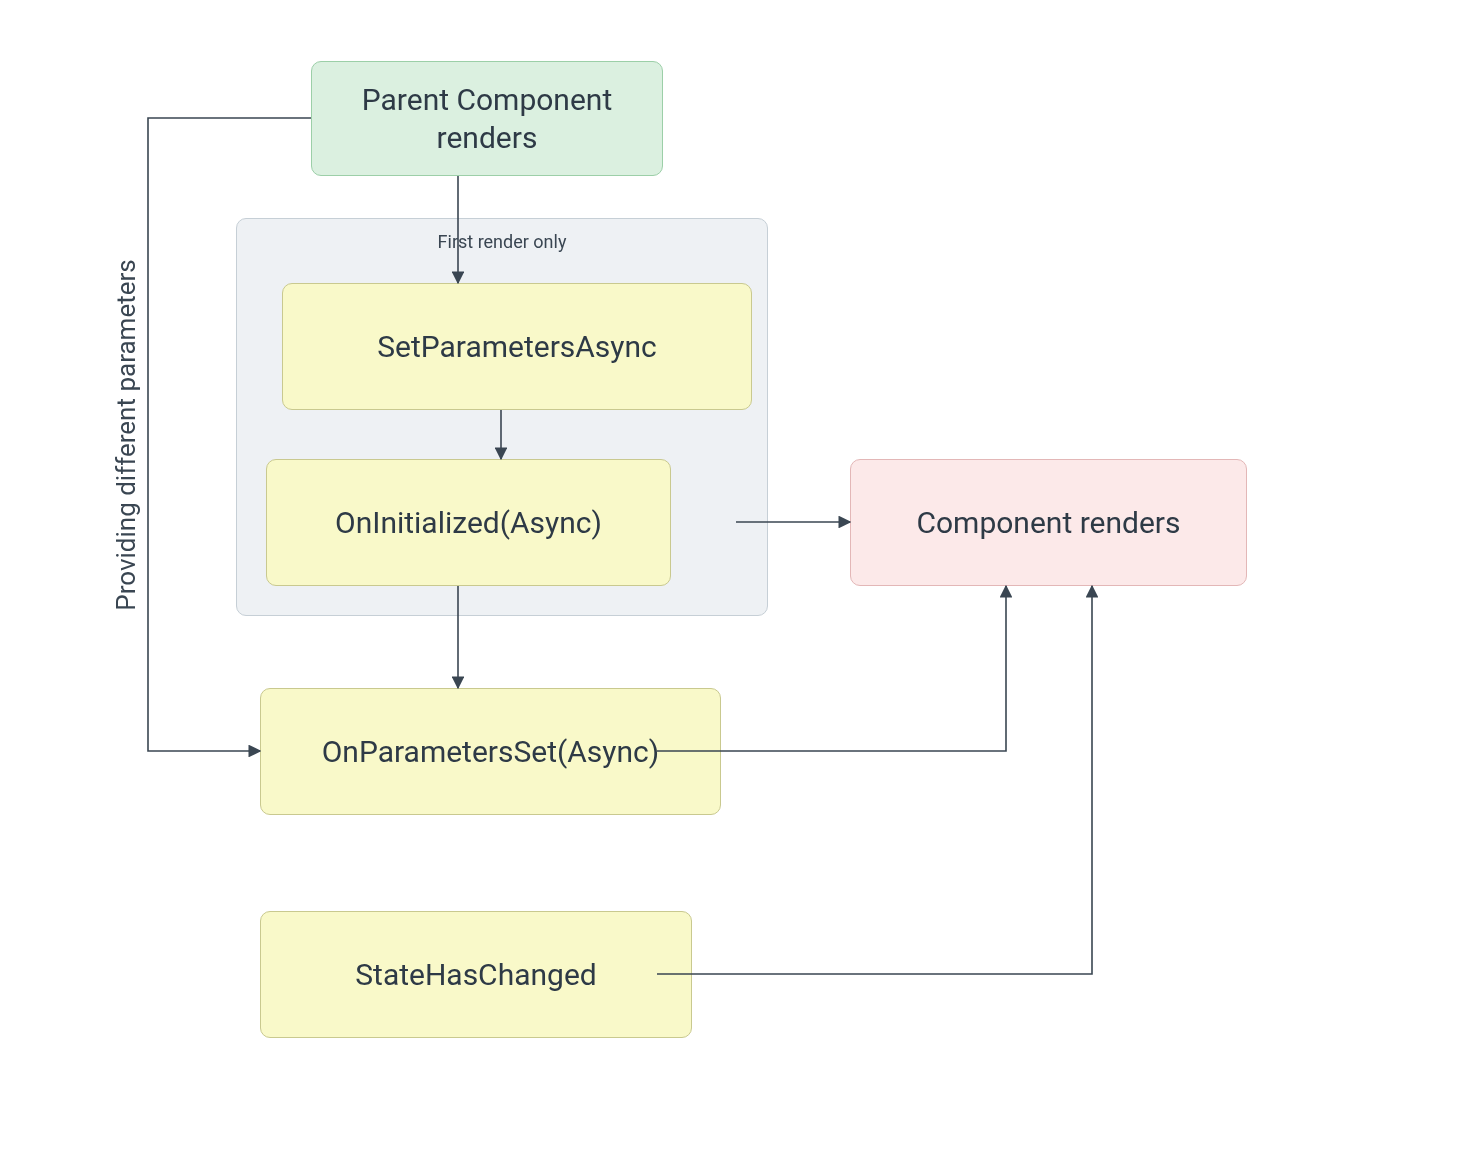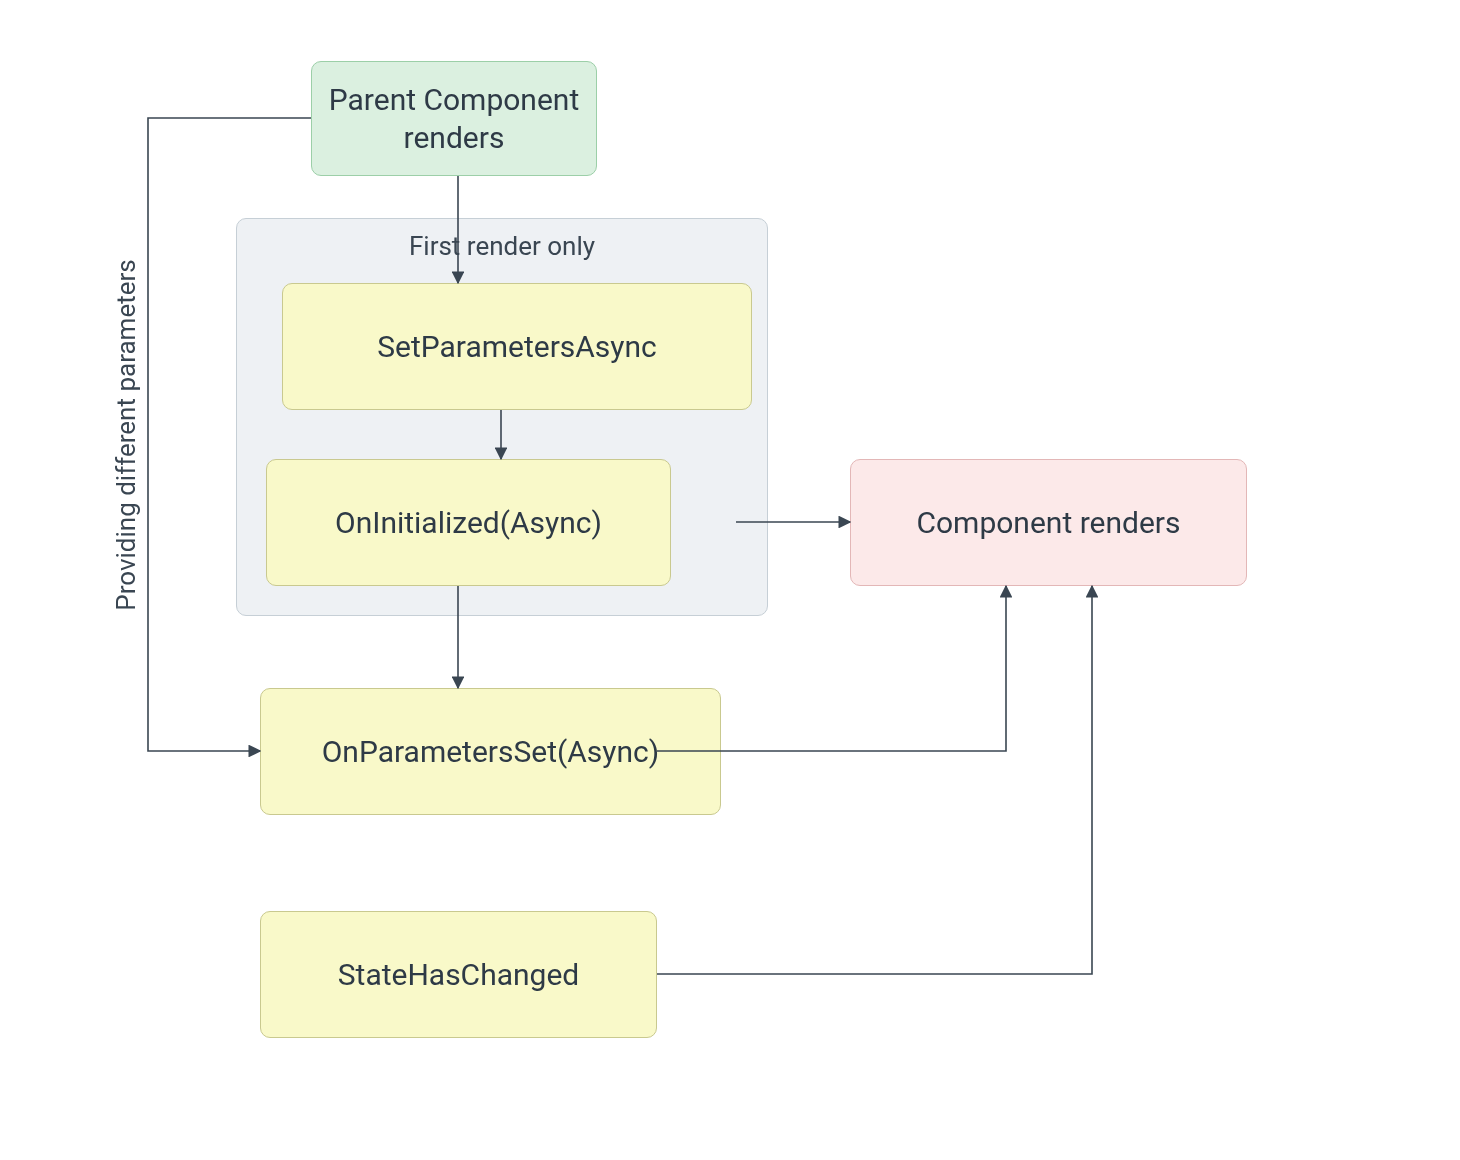--- a/index.html
+++ b/index.html
@@ -42,21 +42,21 @@
   }
   .group-box {
     position: absolute;
     box-sizing: border-box;
     background: #eef1f4;
     border: 1.5px solid #c6cfd6;
     border-radius: 10px;
   }
   .group-title {
     position: absolute;
-    font-size: 26px;
+    font-size: 18px;
     color: #3a4652;
     text-align: center;
     width: 100%;
   }
   .edge-label {
     position: absolute;
     font-size: 26px;
     color: #3a4652;
     transform-origin: center center;
     white-space: nowrap;
@@ -71,30 +71,30 @@
 </style>
 </head>
 <body>
 
 <div class="canvas">
 
   <div class="group-box" style="left:236px; top:218px; width:532px; height:398px;">
     <div class="group-title" style="top:12px;">First render only</div>
   </div>
 
-  <div class="node green" style="left:311px; top:61px; width:286px; height:115px; white-space:pre-line;">Parent Component
+  <div class="node green" style="left:311px; top:61px; width:352px; height:115px; white-space:pre-line;">Parent Component
 renders</div>
 
   <div class="node yellow" style="left:266px; top:283px; width:470px; height:127px;margin-left:16px;">SetParametersAsync</div>
 
   <div class="node yellow" style="left:266px; top:459px; width:405px; height:127px;">OnInitialized(Async)</div>
 
   <div class="node yellow" style="left:260px; top:688px; width:461px; height:127px;">OnParametersSet(Async)</div>
 
-  <div class="node yellow" style="left:260px; top:911px; width:397px; height:127px;">StateHasChanged</div>
+  <div class="node yellow" style="left:260px; top:911px; width:432px; height:127px;">StateHasChanged</div>
 
   <div class="node pink" style="left:850px; top:459px; width:397px; height:127px;">Component renders</div>
 
   <div class="edge-label" style="left:-50px; top:420px; transform: rotate(-90deg);">Providing different parameters</div>
 
   <svg class="edges">
     <defs>
       <marker id="arrow" viewBox="0 0 10 10" refX="9" refY="5" markerWidth="8" markerHeight="8" orient="auto-start-reverse">
         <path d="M 0 0 L 10 5 L 0 10 z" fill="#3a4652"></path>
       </marker>

